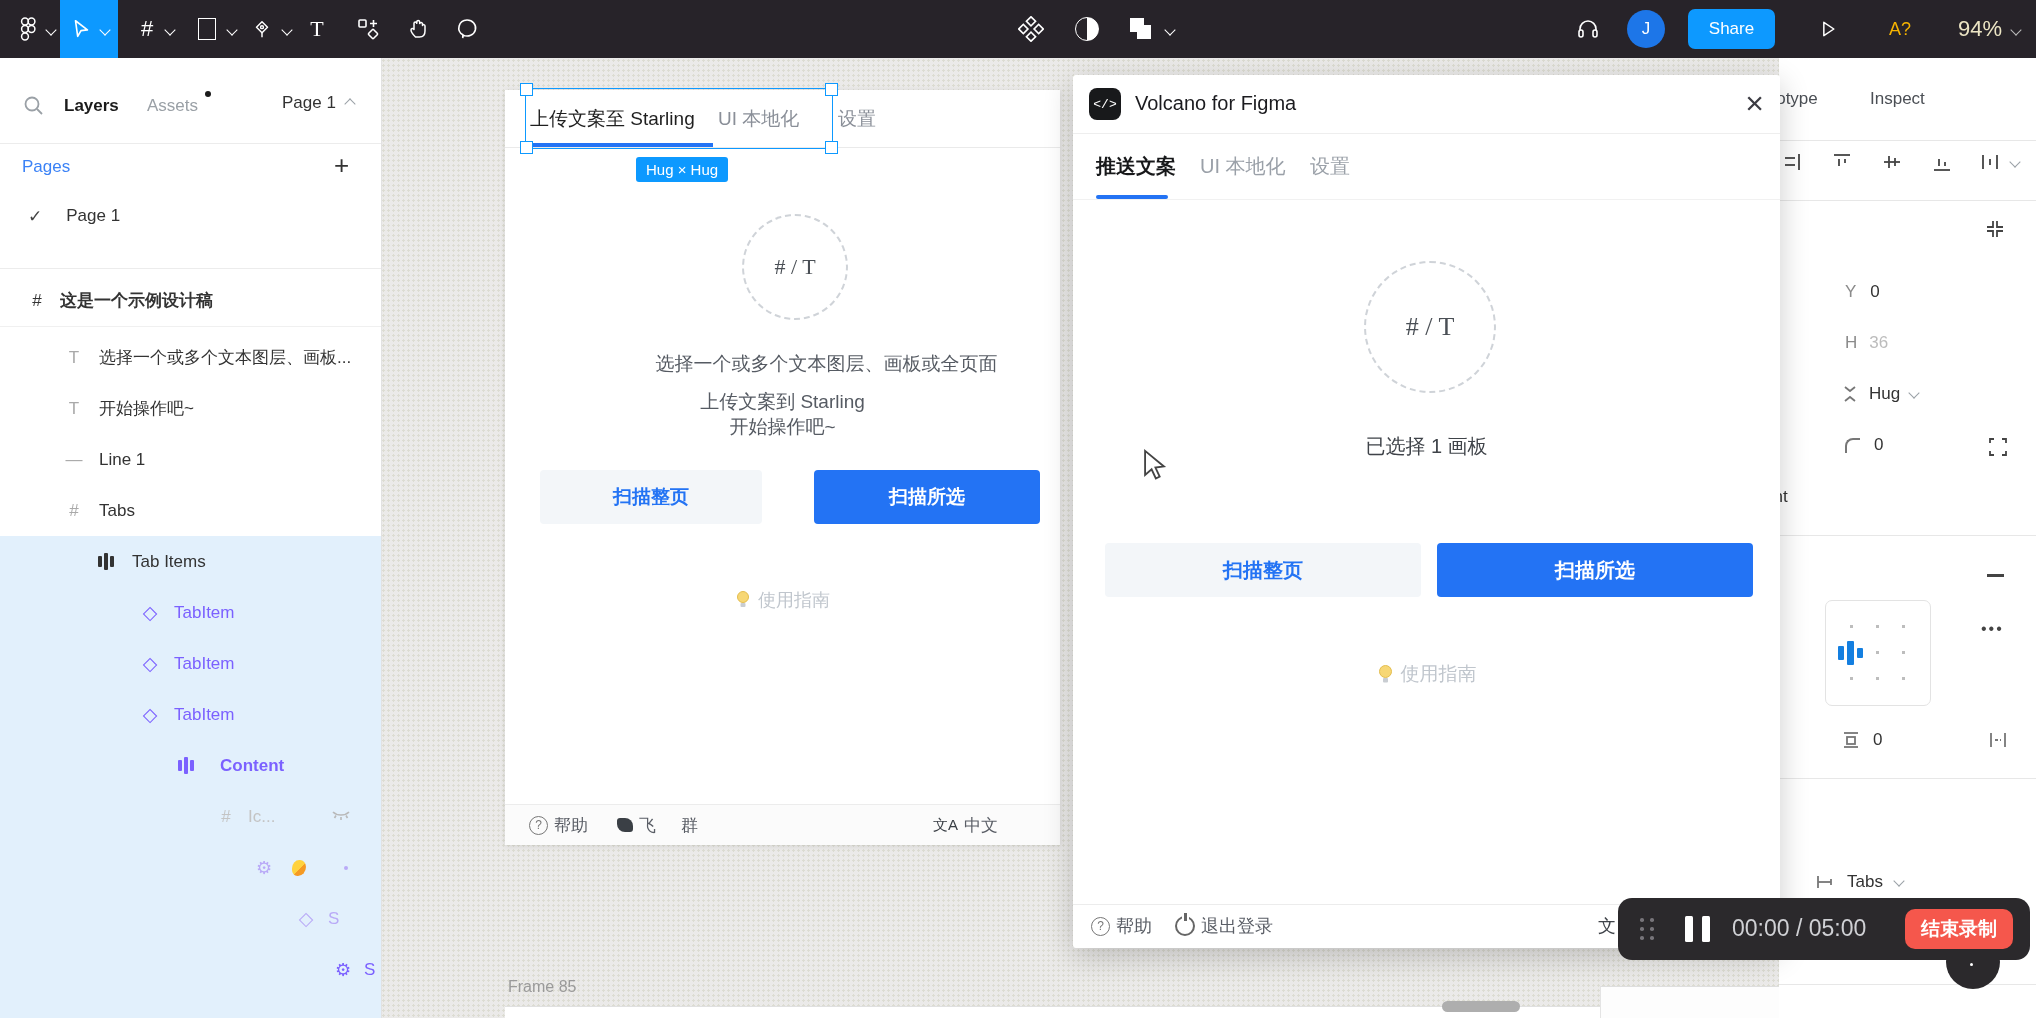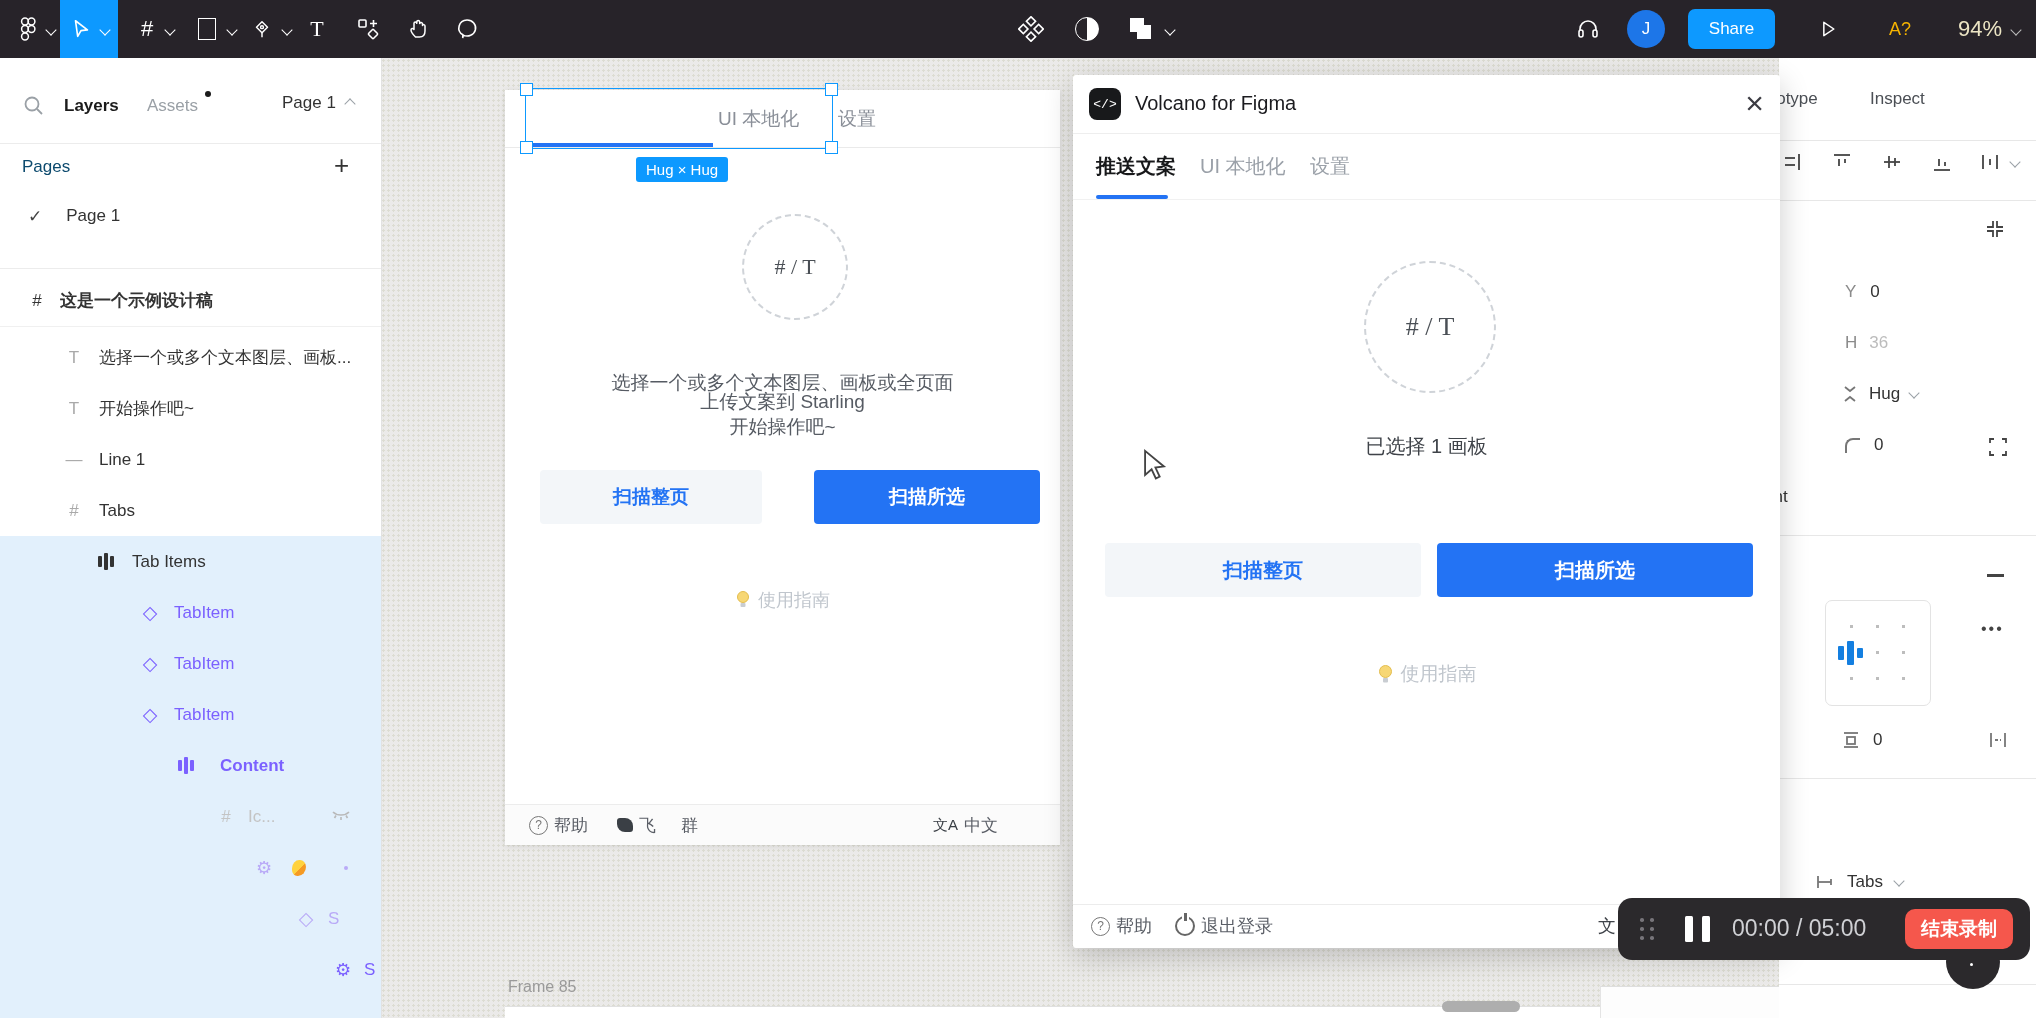--- a/index.html
+++ b/index.html
@@ -69,28 +69,29 @@
 </style>
 </head>
 <body>
 
 <div id="app">
 
   <div class="canvas">
 
     <div class="dframe">
       <div class="ftabs">
+        <div class="ftab" style="left:25px;color:#1f1f1f;">上传文案至 Starling</div>
         <div class="ftab" style="left:213px;">UI 本地化</div>
         <div class="ftab" style="left:333px;">设置</div>
         <div class="abs" style="left:22px;top:53px;width:186px;height:4px;background:#2373f4;"></div>
       </div>
       <div class="dashcircle abs" style="left:237px;top:124px;width:102px;height:102px;font-size:22px;">
         <span># / T</span>
       </div>
-      <div class="cline" style="top:280px;">选择一个或多个文本图层、画板或全页面</div>
+      <div class="cline" style="top:261px;padding-left:44px;">选择一个或多个文本图层、画板或全页面</div>
       <div class="cline" style="top:299px;">上传文案到 Starling</div>
       <div class="cline" style="top:324px;">开始操作吧~</div>
       <div class="pbtn light" style="left:35px;top:380px;width:222px;height:54px;">扫描整页</div>
       <div class="pbtn blue" style="left:309px;top:380px;width:226px;height:54px;">扫描所选</div>
       <div class="guide" style="top:498px;">
         <svg width="16" height="20">
             <circle cx="8" cy="7" r="5.5" fill="#f7d775" stroke="#e3bd4e"></circle>
             <rect x="5.5" y="13" width="5" height="4" rx="1" fill="#c9cdd2"></rect>
           </svg>
         <span>使用指南</span>
@@ -282,21 +283,21 @@
       </svg>
     <div class="abs" style="left:64px;top:38px;font-size:17px;font-weight:bold;color:#1b1b1b;">Layers</div>
     <div class="abs" style="left:147px;top:38px;font-size:17px;color:#9aa0a6;">Assets</div>
     <span class="abs" style="left:205px;top:33px;width:6px;height:6px;border-radius:50%;background:#1b1b1b;"></span>
     <div class="abs flexc" style="left:282px;top:30px;height:30px;gap:10px;font-size:17px;color:#333;">
       <span>Page 1</span>
       <span class="chev up gray"></span>
     </div>
     <div class="abs" style="left:0;top:85px;width:100%;height:1px;background:#ececec;"></div>
 
-    <div class="abs" style="left:22px;top:99px;font-size:17px;color:#0c4a6e;">Pages</div>
+    <div class="abs" style="left:22px;top:99px;font-size:17px;color:#3b82f6;">Pages</div>
     <div class="abs" style="left:334px;top:92px;font-size:26px;font-weight:300;color:#333;">+</div>
     <div class="abs flexc" style="left:28px;top:143px;height:30px;gap:24px;font-size:17px;color:#333;">
       <span style="color:#444;">✓</span>
       <span>Page 1</span>
     </div>
     <div class="abs" style="left:0;top:210px;width:100%;height:1px;background:#ececec;"></div>
 
     <div class="lrow" style="top:217px;border-bottom:1px solid #f0f0f0;">
       <span class="licon" style="left:26px;color:#333;">#</span>
       <span class="llabel" style="left:60px;font-weight:bold;">这是一个示例设计稿</span>

